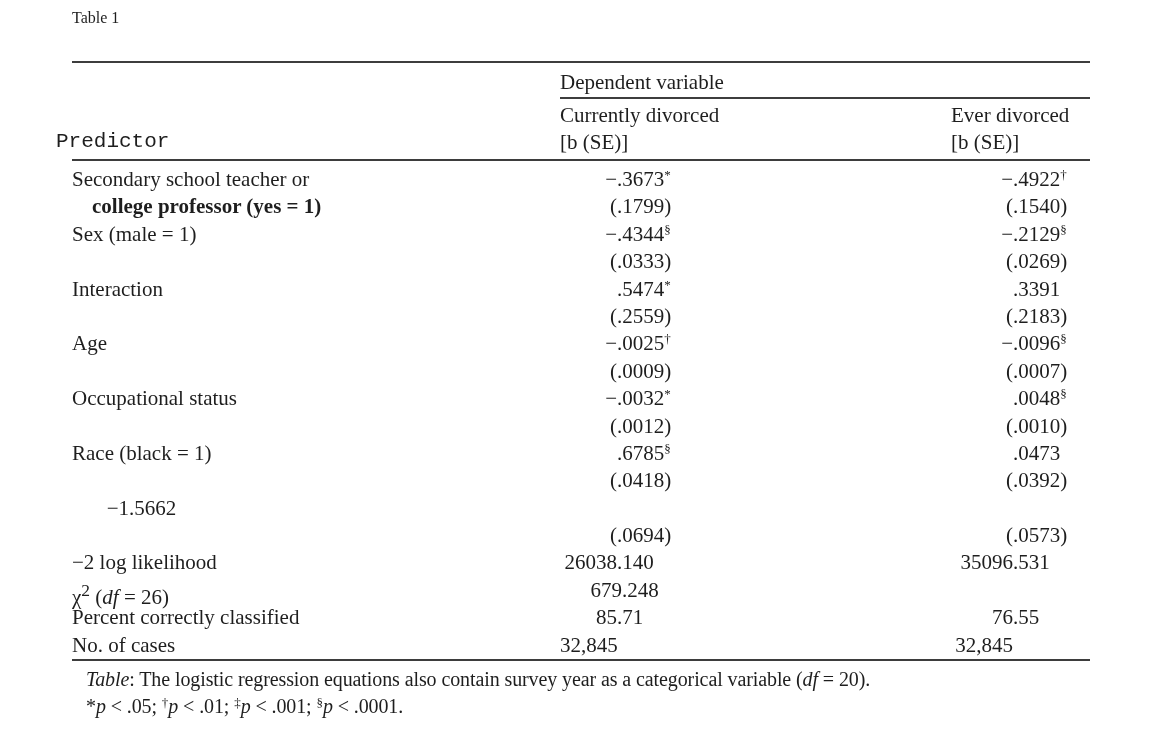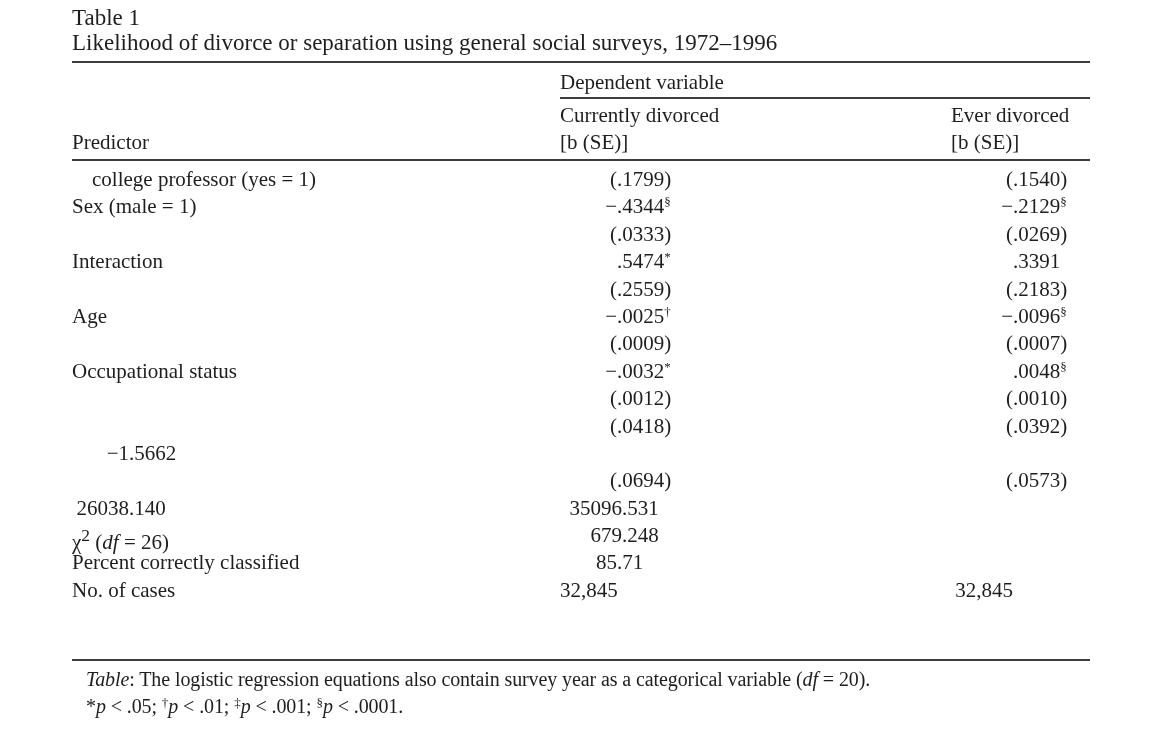--- a/index.html
+++ b/index.html
@@ -9,66 +9,70 @@
     color:#1e1e1e;
     -webkit-font-smoothing:antialiased;
   }
   .page{position:relative;width:1161px;height:738px;overflow:hidden;background:#ffffff;}
   .rule{position:absolute;height:2px;background:#3d3d3d;}
   #rule-top{left:72px;top:61px;width:1018px;}
   #rule-spanner{left:560px;top:97px;width:530px;}
   #rule-header{left:72px;top:159px;width:1018px;}
   #rule-bottom{left:72px;top:659px;width:1018px;}
 
-  .caption{position:absolute;left:72px;top:5px;font-size:23px;line-height:25px;white-space:nowrap;}
+  .caption{position:absolute;left:72px;top:5px;font-size:16px;line-height:25px;white-space:nowrap;}
 
   .hdr{position:absolute;font-size:21px;line-height:24px;white-space:nowrap;}
   #spanner{left:560px;top:70px;}
   #hdr-col1-line1{left:560px;top:103px;}
   #hdr-col1-line2{left:560px;top:130px;}
   #hdr-col2-line1{left:951px;top:103px;}
   #hdr-col2-line2{left:951px;top:130px;}
-  #hdr-predictor{left:72px;top:130px;}
+  #hdr-predictor{left:56px;top:130px;font-family:Liberation Mono, monospace;}
 
   .tbody{position:absolute;left:72px;top:166px;width:1060px;}
   .trow{display:grid;grid-template-columns:488px 391px 1fr;height:27.4px;font-size:21px;line-height:27.4px;}
   .tlabel{white-space:nowrap;}
-  .tlabel.indent{padding-left:20px;}
+  .tlabel.indent{padding-left:20px;font-weight:bold;}
   .tcell{white-space:nowrap;}
   .tcell .i{display:inline-block;text-align:right;}
   .tcell.c1 .i{min-width:57px;}
   .tcell.c2 .i{min-width:62px;}
   sup.sig{font-size:13px;line-height:0;vertical-align:7px;}
 
   .notes{position:absolute;left:86px;top:666px;font-size:20px;line-height:26.5px;white-space:nowrap;letter-spacing:-0.1px;}
   .notes sup{font-size:13px;line-height:0;vertical-align:6px;}
 </style>
 </head>
 <body>
 
 <div class="page">
 
   <div class="caption">
     <div>Table 1</div>
-    <div>Likelihood of divorce or separation using general social surveys, 1972–1996</div>
   </div>
 
   <div class="rule" id="rule-top"></div>
   <div class="rule" id="rule-spanner"></div>
   <div class="rule" id="rule-header"></div>
   <div class="rule" id="rule-bottom"></div>
 
   <div class="hdr" id="hdr-col1-line1">Currently divorced</div>
   <div class="hdr" id="spanner">Dependent variable</div>
   <div class="hdr" id="hdr-col1-line2">[b (SE)]</div>
   <div class="hdr" id="hdr-col2-line1">Ever divorced</div>
   <div class="hdr" id="hdr-col2-line2">[b (SE)]</div>
   <div class="hdr" id="hdr-predictor">Predictor</div>
 
   <div class="tbody">
+    <div class="trow">
+      <div class="tlabel">Secondary school teacher or</div>
+      <div class="tcell c1"><span class="i">−</span><span class="f">.3673</span><sup class="sig">*</sup></div>
+      <div class="tcell c2"><span class="i">−</span><span class="f">.4922</span><sup class="sig">†</sup></div>
+    </div>
 
     <div class="trow">
       <div class="tlabel indent">college professor (yes = 1)</div>
       <div class="tcell c1"><span class="i">(</span><span class="f">.1799)</span><sup class="sig"></sup></div>
       <div class="tcell c2"><span class="i">(</span><span class="f">.1540)</span><sup class="sig"></sup></div>
     </div>
 
     <div class="trow">
       <div class="tlabel">Sex (male = 1)</div>
       <div class="tcell c1"><span class="i">−</span><span class="f">.4344</span><sup class="sig">§</sup></div>
@@ -110,50 +114,57 @@
       <div class="tcell c1"><span class="i">−</span><span class="f">.0032</span><sup class="sig">*</sup></div>
       <div class="tcell c2"><span class="i"></span><span class="f">.0048</span><sup class="sig">§</sup></div>
     </div>
 
     <div class="trow">
       <div class="tlabel"></div>
       <div class="tcell c1"><span class="i">(</span><span class="f">.0012)</span><sup class="sig"></sup></div>
       <div class="tcell c2"><span class="i">(</span><span class="f">.0010)</span><sup class="sig"></sup></div>
     </div>
 
+    <div class="trow">
+      <div class="tlabel">Race (black = 1)</div>
+      <div class="tcell c1"><span class="i"></span><span class="f">.6785</span><sup class="sig">§</sup></div>
+      <div class="tcell c2"><span class="i"></span><span class="f">.0473</span><sup class="sig"></sup></div>
+    </div>
 
     <div class="trow">
       <div class="tlabel"></div>
       <div class="tcell c1"><span class="i">(</span><span class="f">.0418)</span><sup class="sig"></sup></div>
       <div class="tcell c2"><span class="i">(</span><span class="f">.0392)</span><sup class="sig"></sup></div>
     </div>
 
     <div class="trow">
       <div class="tcell c1"><span class="i">−1</span><span class="f">.5662</span><sup class="sig"></sup></div>
     </div>
 
     <div class="trow">
       <div class="tlabel"></div>
       <div class="tcell c1"><span class="i">(</span><span class="f">.0694)</span><sup class="sig"></sup></div>
       <div class="tcell c2"><span class="i">(</span><span class="f">.0573)</span><sup class="sig"></sup></div>
     </div>
 
     <div class="trow">
+      <div class="tlabel">−2 log likelihood</div>
       <div class="tcell c1"><span class="i">26038</span><span class="f">.140</span><sup class="sig"></sup></div>
       <div class="tcell c2"><span class="i">35096</span><span class="f">.531</span><sup class="sig"></sup></div>
     </div>
 
     <div class="trow">
       <div class="tlabel">χ<sup>2</sup> (<i>df</i> = 26)</div>
       <div class="tcell c2"><span class="i">679</span><span class="f">.248</span><sup class="sig"></sup></div>
     </div>
 
     <div class="trow">
       <div class="tlabel">Percent correctly classified</div>
       <div class="tcell c1"><span class="i">85</span><span class="f">.71</span><sup class="sig"></sup></div>
+      <div class="tcell c2"><span class="i">76</span><span class="f">.55</span><sup class="sig"></sup></div>
     </div>
 
     <div class="trow">
       <div class="tlabel">No. of cases</div>
       <div class="tcell c1"><span class="i">32,845</span><span class="f"></span><sup class="sig"></sup></div>
       <div class="tcell c2"><span class="i">32,845</span><span class="f"></span><sup class="sig"></sup></div>
     </div>
   </div>
 
   <div class="notes">

